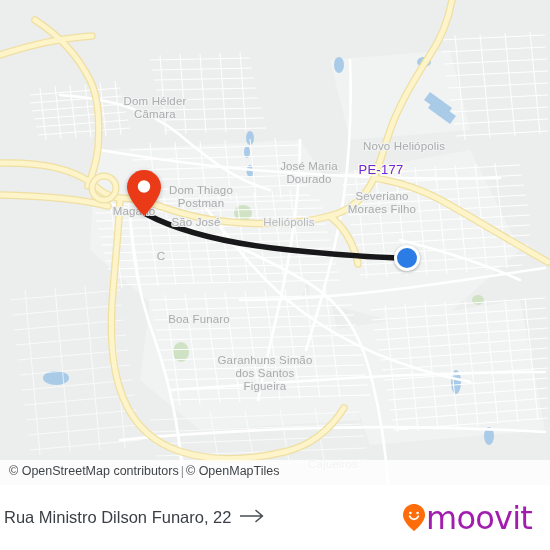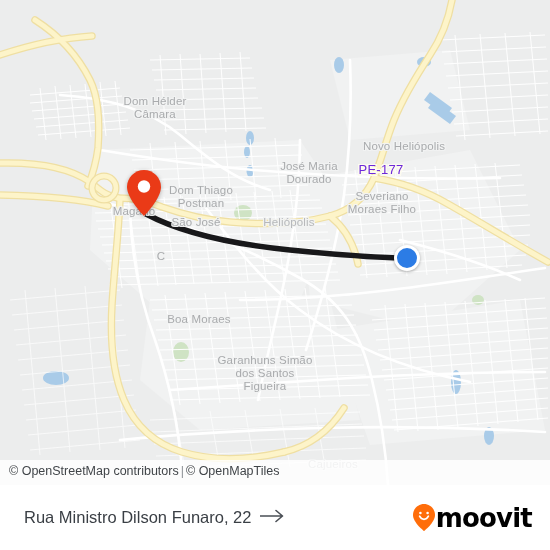--- a/index.html
+++ b/index.html
@@ -117,37 +117,37 @@
 
   
   .footer {
     position: absolute;
     left: 0; top: 485px;
     width: 550px; height: 65px;
     background: #ffffff;
     display: flex;
     align-items: center;
     justify-content: space-between;
-    padding: 0 18px 0 24px;
+    padding: 0 18px 0 4px;
   }
   .route-line {
     display: flex;
     align-items: center;
     gap: 9px;
     color: #3a3f45;
     font-size: 16.5px;
     font-family: "Liberation Sans", sans-serif;
     white-space: nowrap;
   }
   .arrow-ico { display: block; }
   .moovit-logo { display: flex; align-items: center; gap: 1px; }
   .moovit-word {
-    color: #000000;
-    font-size: 26px;
-    font-weight: bold;
+    color: #a21caf;
+    font-size: 32px;
+    font-weight: normal;
     letter-spacing: -0.8px;
     font-family: "DejaVu Sans", sans-serif;
     line-height: 1;
   }
 </style>
 </head>
 <body>
 
 <div id="root">
 
@@ -298,21 +298,21 @@
         <div class="label dim" style="left: 309px; top: 160px;">José Maria
 Dourado</div>
         <div class="label dim" style="left: 201px; top: 184px;">Dom Thiago
 Postman</div>
         <div class="label dim" style="left: 382px; top: 190px;">Severiano
 Moraes Filho</div>
         <div class="label dim" style="left: 134px; top: 205px;">Magano</div>
         <div class="label dim" style="left: 196px; top: 216px;">São José</div>
         <div class="label faint" style="left: 289px; top: 216px;">Heliópolis</div>
         <div class="label dim" style="left: 161px; top: 250px;">C</div>
-        <div class="label dim" style="left: 199px; top: 313px;">Boa Moraes</div>
+        <div class="label dim" style="left: 199px; top: 313px;">Boa Funaro</div>
         <div class="label dim" style="left: 265px; top: 354px;">Garanhuns Simão
 dos Santos
 Figueira</div>
         <div class="label faint" style="left: 333px; top: 458px;">Cajueiros</div>
         <div class="shield" style="left: 381px; top: 162px;">PE-177</div>
       </div>
 
     <div class="pin" id="origin-pin" style="left: 144px; top: 216px;">
       <svg width="34" height="46" viewBox="0 0 34 46">
         <path d="M17 0C7.6 0 0 7.6 0 17c0 11.9 17 29 17 29s17-17.1 17-29C34 7.6 26.4 0 17 0z" fill="#ea3a17"></path>

